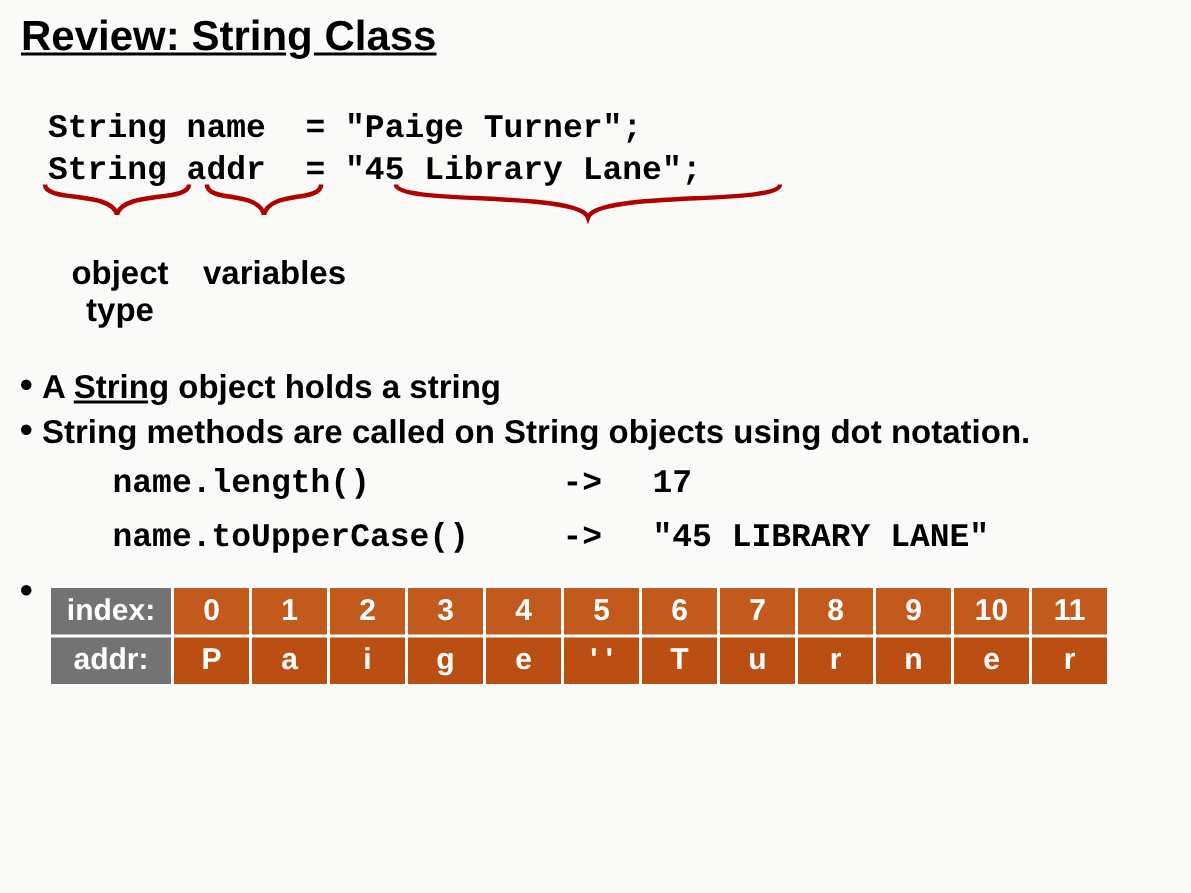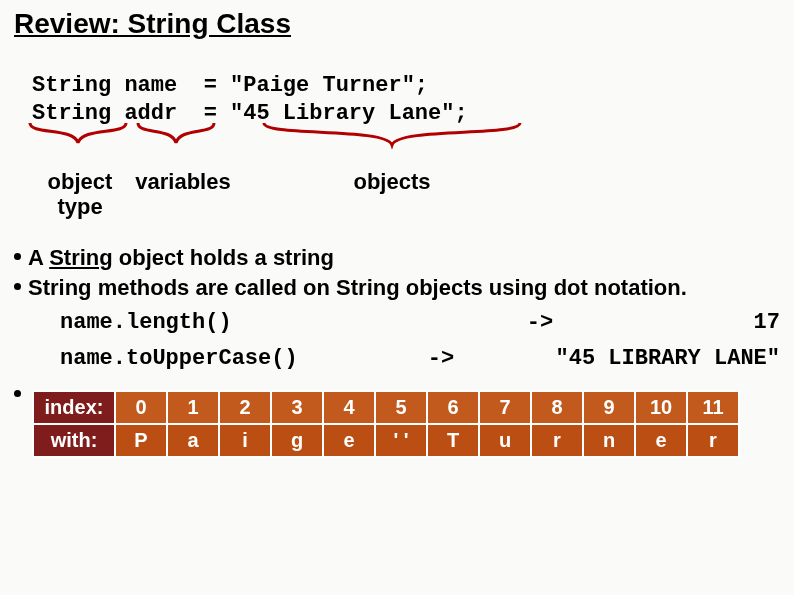--- a/index.html
+++ b/index.html
@@ -64,44 +64,43 @@
   }
   .underline { text-decoration: underline; }
   .code-inline {
     font-family: "Courier New", monospace;
     font-weight: bold;
     font-size: 22px;
   }
   .ex-row {
     display: flex;
     align-items: baseline;
-    margin-left: 46px;
+    margin-left: 61px;
     margin-top: 6px;
-    justify-content: space-between;
   }
   .ex-call { width: 300px; }
   .ex-arrow { width: 60px; }
   .italic { font-style: italic; }
   .tbl {
     margin-top: 16px;
     margin-left: 18px;
     border-collapse: collapse;
   }
   .tbl td, .tbl th {
     border: 2px solid #fff;
     text-align: center;
     font-size: 20px;
     font-weight: bold;
     padding: 4px 0;
     width: 52px;
     color: #fff;
   }
   .tbl .hdrcell {
     width: 82px;
-    background: #7f1d1d;
+    background: #737373;
     color: #fff;
     font-weight: bold;
     font-style: normal;
   }
   .tbl .idx { background: #c15a1c; }
   .tbl .ch  { background: #bb4f13; }
 </style>
 </head>
 <body>
 
@@ -125,21 +124,20 @@
     <svg width="260" height="36" viewBox="0 0 260 36">
         <path d="M2 2 C2 16 124 6 130 24 C136 6 258 16 258 2" fill="none" stroke="#b00000" stroke-width="3"></path>
       </svg>
   </span>
 </div>
 
 <div class="labels-row">
   <div class="lbl" style="left:-2px; width:100px; white-space:pre-line;">object
 type</div>
   <div class="lbl" style="left:96px; width:110px;">variables</div>
-  <div class="lbl" style="left:290px; width:140px;">objects</div>
 </div>
 
 <div class="bullets">
 
   <div class="row">
     <span class="dot"></span>
     <span>A </span><span class="underline">String</span><span> object holds a string</span>
   </div>
 
   <div class="row">
@@ -176,21 +174,21 @@
     <td class="idx">4</td>
     <td class="idx">5</td>
     <td class="idx">6</td>
     <td class="idx">7</td>
     <td class="idx">8</td>
     <td class="idx">9</td>
     <td class="idx">10</td>
     <td class="idx">11</td>
   </tr>
   <tr>
-    <td class="hdrcell">with:</td>
+    <td class="hdrcell">addr:</td>
     <td class="ch">P</td>
     <td class="ch">a</td>
     <td class="ch">i</td>
     <td class="ch">g</td>
     <td class="ch">e</td>
     <td class="ch">' '</td>
     <td class="ch">T</td>
     <td class="ch">u</td>
     <td class="ch">r</td>
     <td class="ch">n</td>

